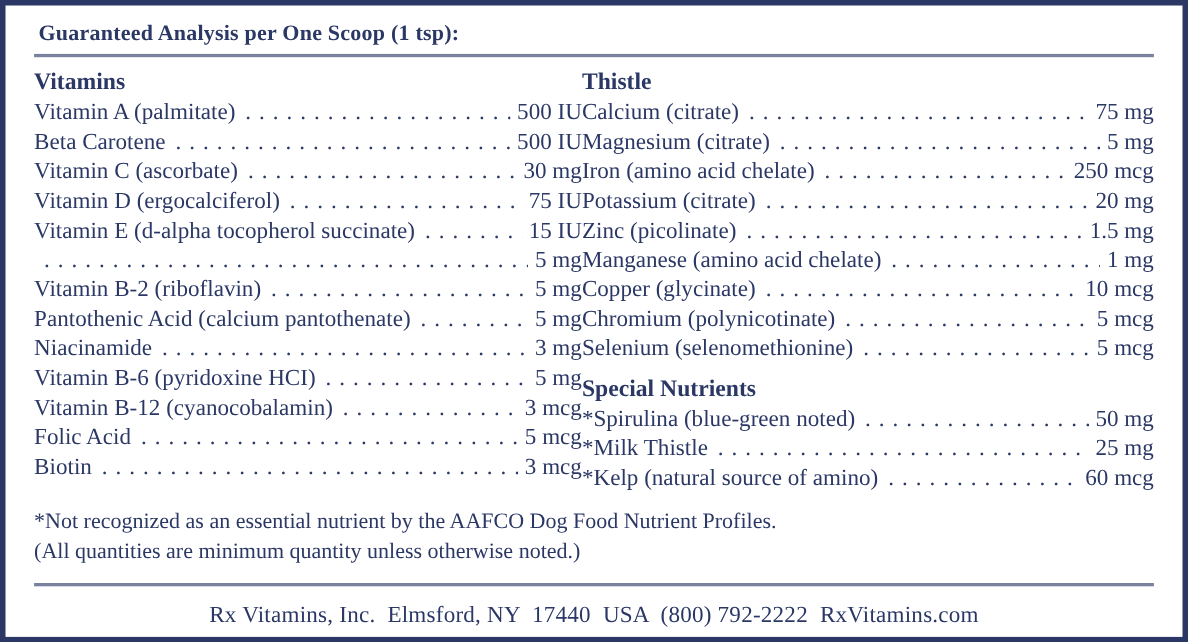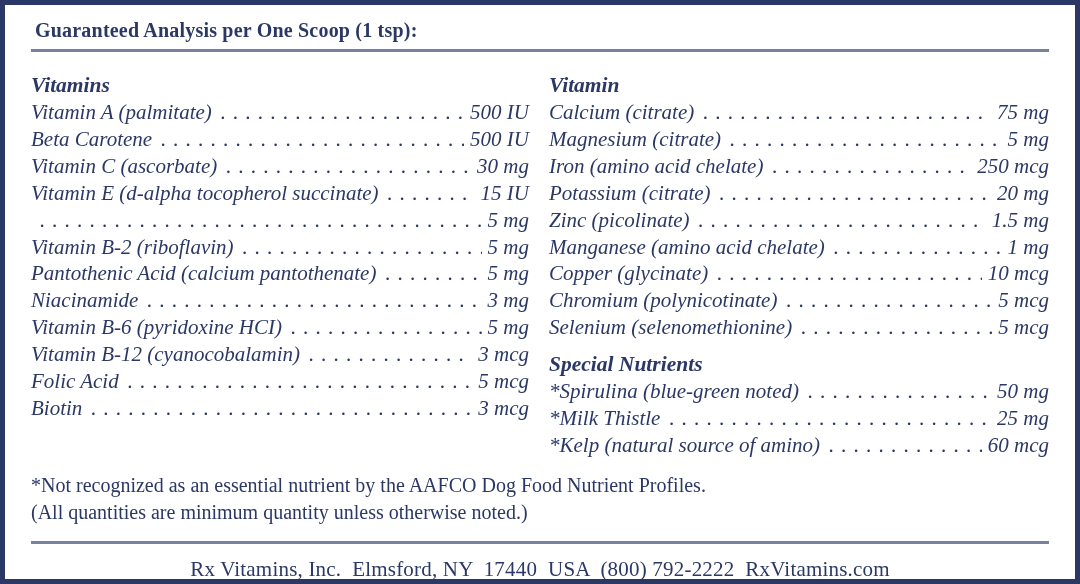--- a/index.html
+++ b/index.html
@@ -26,23 +26,21 @@
     letter-spacing: 0.2px;
   }
   .rule {
     height: 3px;
     background: #78829f;
     border: none;
     margin: 0;
   }
   .columns {
     display: flex;
-    gap: 20px;
-    margin-top: 20px;
-    font-style: italic;
+    margin-top: 9px;
   }
   .col { flex: 1 1 0; min-width: 0; }
   .col.left  { flex: 0 0 498px; }
   .section-title {
     font-size: 21.5px;
     font-weight: bold;
     line-height: 27px;
   }
   .section-title.special { margin-top: 10px; }
   .row {
@@ -100,20 +98,25 @@
           <span class="nname">Beta Carotene</span>
           <span class="leader"></span>
           <span class="nval">500 IU</span>
         </div>
       <div class="row">
           <span class="nname">Vitamin C (ascorbate)</span>
           <span class="leader"></span>
           <span class="nval">30 mg</span>
         </div>
       <div class="row">
+          <span class="nname">Vitamin D (ergocalciferol)</span>
+          <span class="leader"></span>
+          <span class="nval">75 IU</span>
+        </div>
+      <div class="row">
           <span class="nname">Vitamin E (d-alpha tocopherol succinate)</span>
           <span class="leader"></span>
           <span class="nval">15 IU</span>
         </div>
       <div class="row">
           <span class="leader"></span>
           <span class="nval">5 mg</span>
         </div>
       <div class="row">
           <span class="nname">Vitamin B-2 (riboflavin)</span>
@@ -146,21 +149,21 @@
           <span class="nval">5 mcg</span>
         </div>
       <div class="row">
           <span class="nname">Biotin</span>
           <span class="leader"></span>
           <span class="nval">3 mcg</span>
         </div>
     </div>
 
     <div class="col right">
-      <div class="section-title">Vitamin</div>
+      <div class="section-title">Thistle</div>
 
       <div class="row">
           <span class="nname">Calcium (citrate)</span>
           <span class="leader"></span>
           <span class="nval">75 mg</span>
         </div>
       <div class="row">
           <span class="nname">Magnesium (citrate)</span>
           <span class="leader"></span>
           <span class="nval">5 mg</span>

